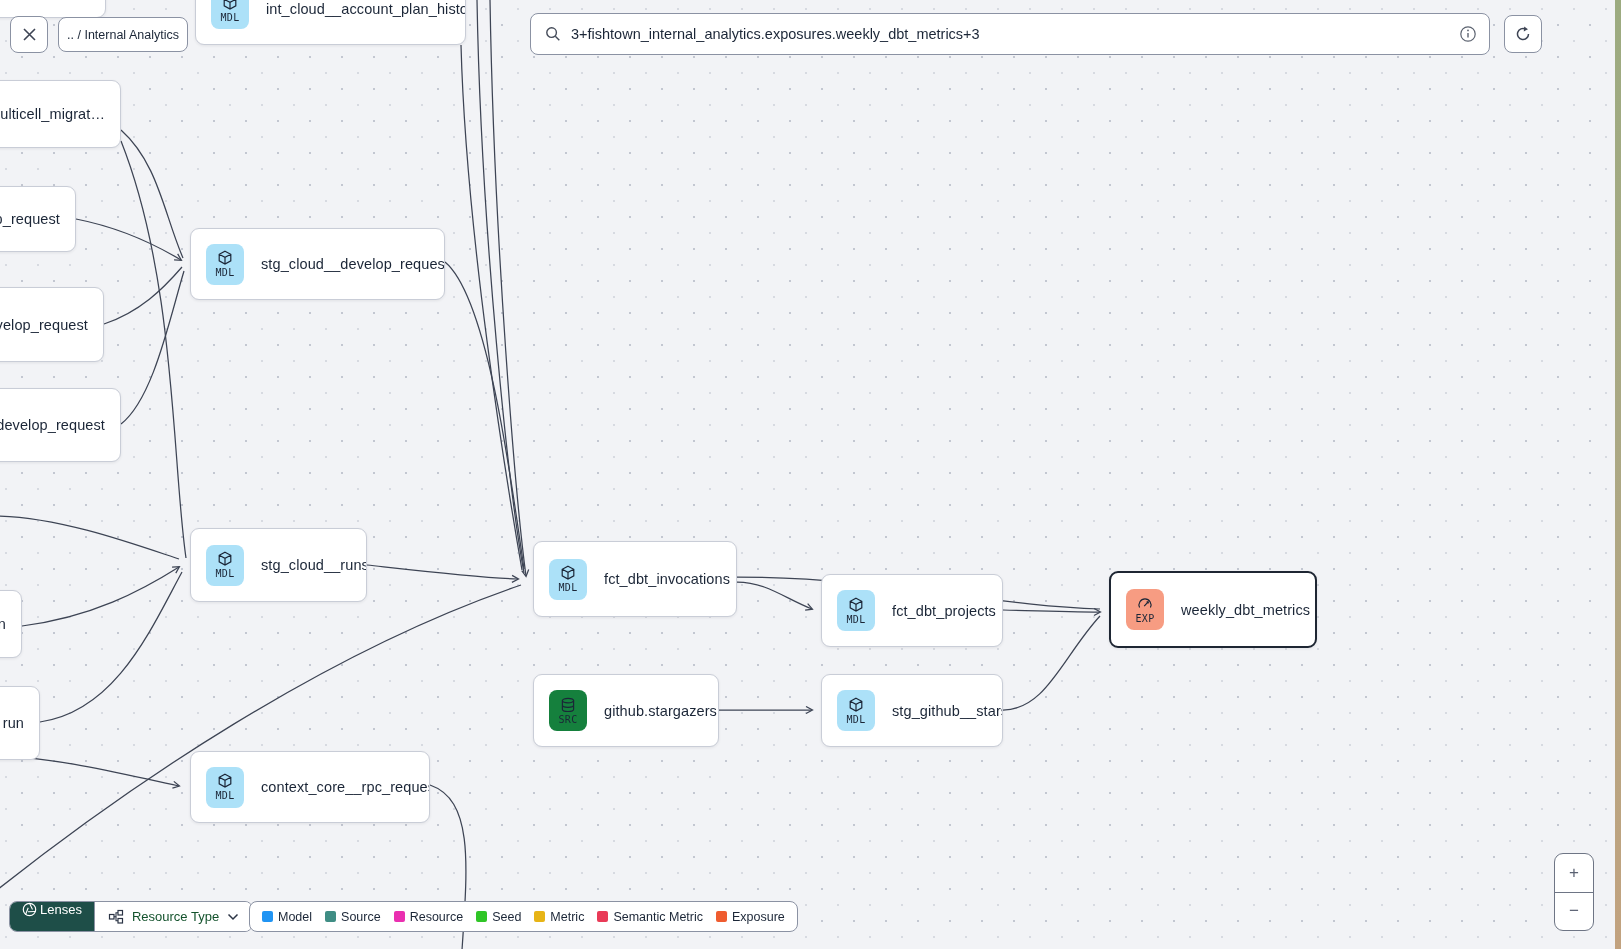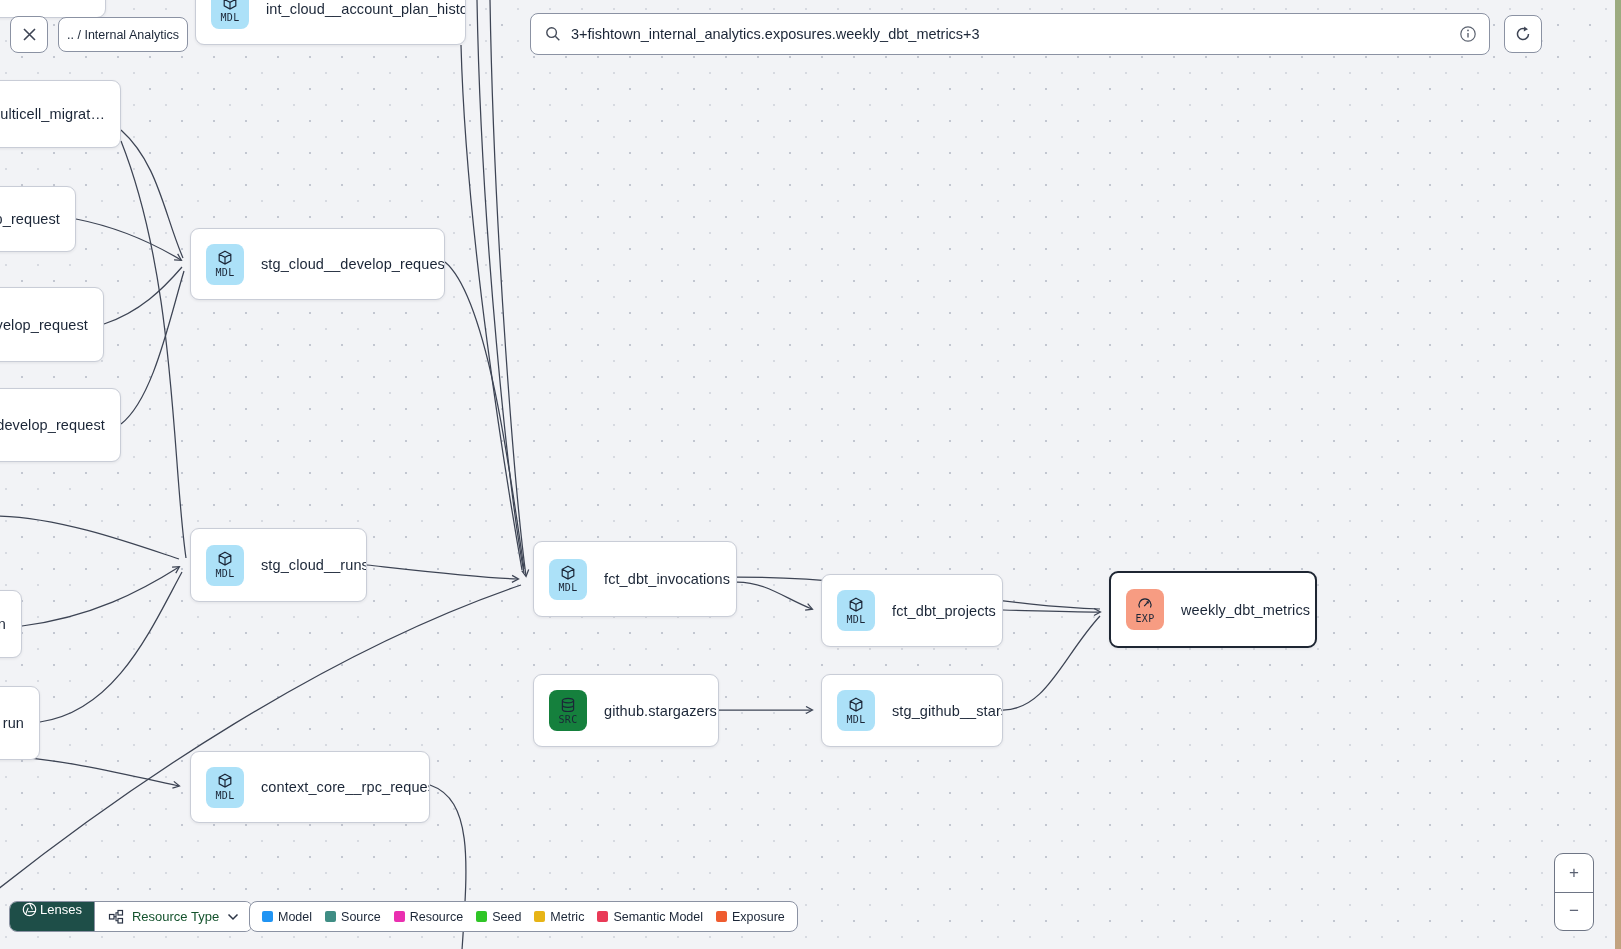--- a/index.html
+++ b/index.html
@@ -347,21 +347,21 @@
   <span class="item">
     <span class="sw" style="background-color: rgb(47, 197, 38);"></span>
     <span>Seed</span>
   </span>
   <span class="item">
     <span class="sw" style="background-color: rgb(231, 180, 22);"></span>
     <span>Metric</span>
   </span>
   <span class="item">
     <span class="sw" style="background-color: rgb(233, 58, 87);"></span>
-    <span>Semantic Model</span>
+    <span>Semantic Metric</span>
   </span>
   <span class="item">
     <span class="sw" style="background-color: rgb(239, 92, 47);"></span>
     <span>Exposure</span>
   </span>
 </div>
 
 <div class="zoomctl">
   <div class="zbtn">
     <span>+</span>

